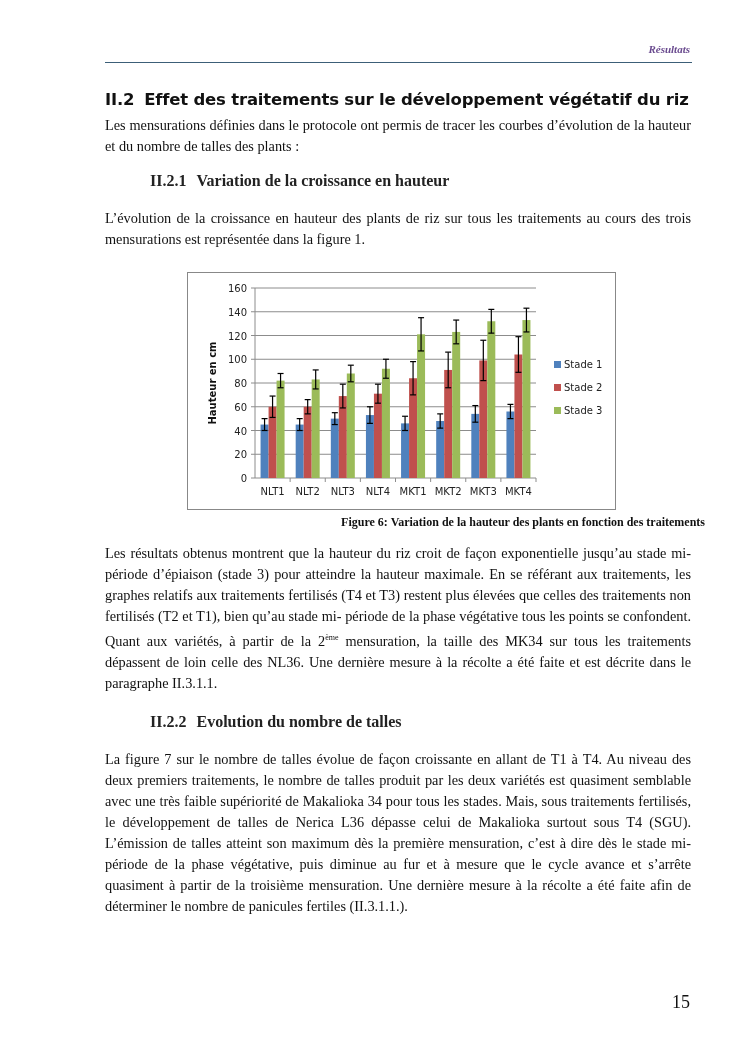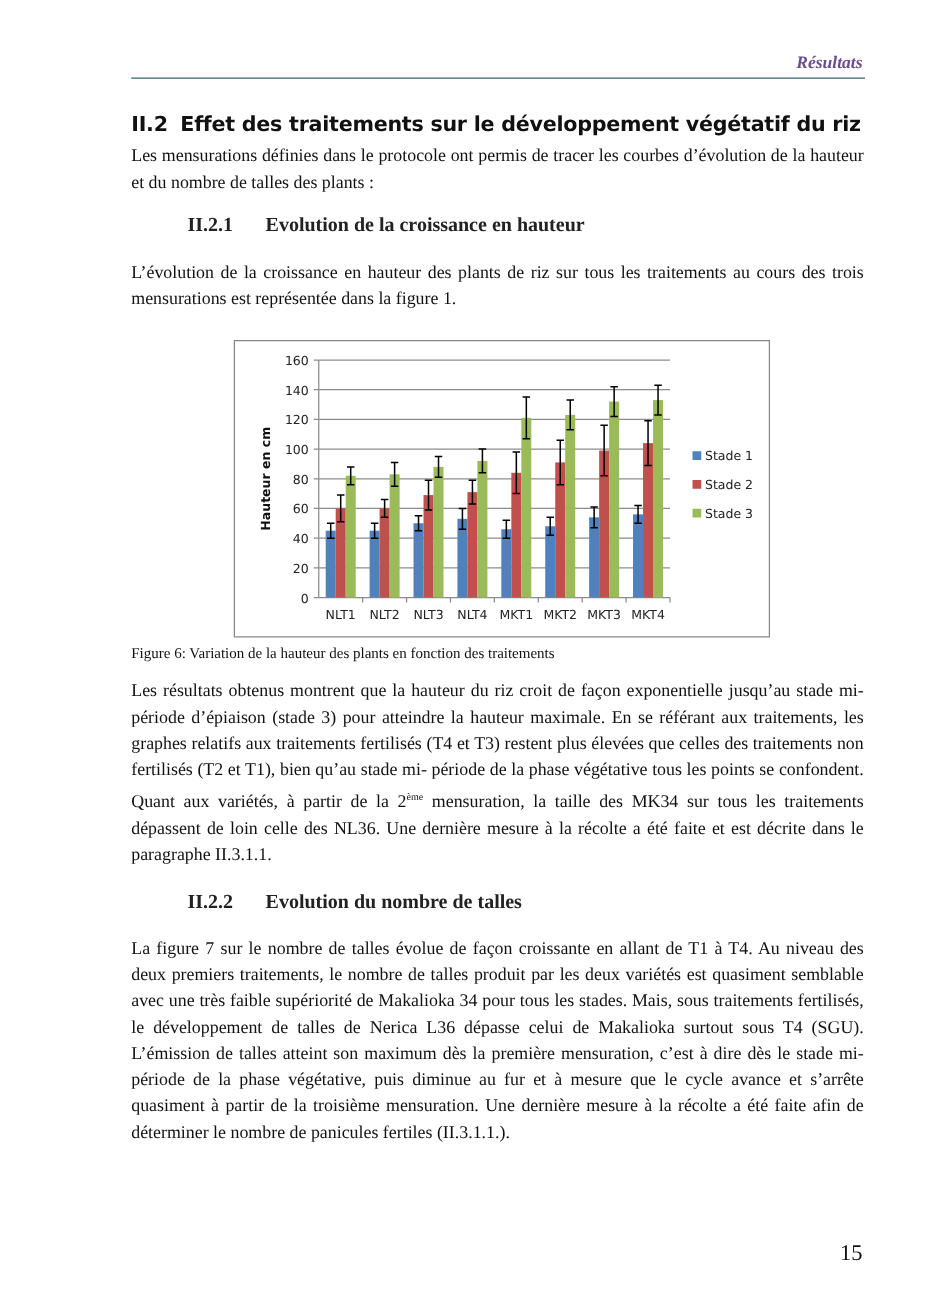--- a/index.html
+++ b/index.html
@@ -1,43 +1,43 @@
 <!DOCTYPE html>
 <html><head>
 <meta charset="utf-8">
 <style>
   html, body { margin:0; padding:0; background:#ffffff; }
   body { width:745px; height:1053px; position:relative; font-family:"Liberation Serif", serif; color:#111; overflow:hidden; }
-  .header-title { position:absolute; right:55px; top:43px; font-style:italic; font-weight:bold; color:#6a4b8f; font-size:14px; }
+  .header-title { position:absolute; right:55px; top:43px; font-style:italic; font-weight:bold; color:#6a4b8f; font-size:11px; }
   .header-rule { position:absolute; left:105px; right:53px; top:62px; height:0; border-top:1.5px solid #3c5f78; }
   .h2 { position:absolute; left:105px; top:90px; font-family:"DejaVu Sans", sans-serif; font-weight:bold; font-size:16.5px; color:#111; letter-spacing:-0.2px;text-align:right; }
   .h2 .num { margin-right:10px; }
   .para { position:absolute; left:105px; width:586px; font-size:14.3px; line-height:21px; text-align:justify; }
   .h3 { position:absolute; left:150px; font-weight:bold; font-size:16px; color:#222; }
-  .h3 .num { margin-right:26px; }
+  .h3 .num { margin-right:10px; }
   .chart-box { position:absolute; left:187px; top:272px; width:427px; height:236px; border:1px solid #888; background:#fff; }
-  .caption { position:absolute; left:105px; width:600px; top:515px; text-align:left; font-weight:normal; font-size:12px; }
+  .caption { position:absolute; left:105px; width:600px; top:515px; text-align:right; font-weight:bold; font-size:12px; }
   .page-number { position:absolute; right:55px; top:992px; font-size:18px; }
   sup { font-size:8px; }
   svg text { font-family:"DejaVu Sans", sans-serif; }
 </style>
 </head>
 <body>
 
 <div class="header-title">Résultats</div>
 <div class="header-rule"></div>
 
 <div class="h2">
   <span class="num">II.2</span><span>Effet des traitements sur le développement végétatif du riz</span>
 </div>
 
 <div class="para" style="top:115px;">Les mensurations définies dans le protocole ont permis de tracer les courbes d’évolution de la hauteur et du nombre de talles des plants :</div>
 
 <div class="h3" style="top:172px;">
-  <span class="num">II.2.1</span><span>Evolution de la croissance en hauteur</span>
+  <span class="num">II.2.1</span><span>Variation de la croissance en hauteur</span>
 </div>
 
 <div class="para" style="top:208px;">L’évolution de la croissance en hauteur des plants de riz sur tous les traitements au cours des trois mensurations est représentée dans la figure 1.</div>
 
 <div class="chart-box">
   <svg id="chart-svg" width="427" height="236">
       <line x1="63" x2="67" y1="205" y2="205" stroke="#8c8c8c" stroke-width="1"></line>
       <text x="59" y="209" text-anchor="end" font-size="10" fill="#222">0</text>
       <line x1="67" x2="348" y1="181.25" y2="181.25" stroke="#8c8c8c" stroke-width="1"></line>
       <line x1="63" x2="67" y1="181.25" y2="181.25" stroke="#8c8c8c" stroke-width="1"></line>

